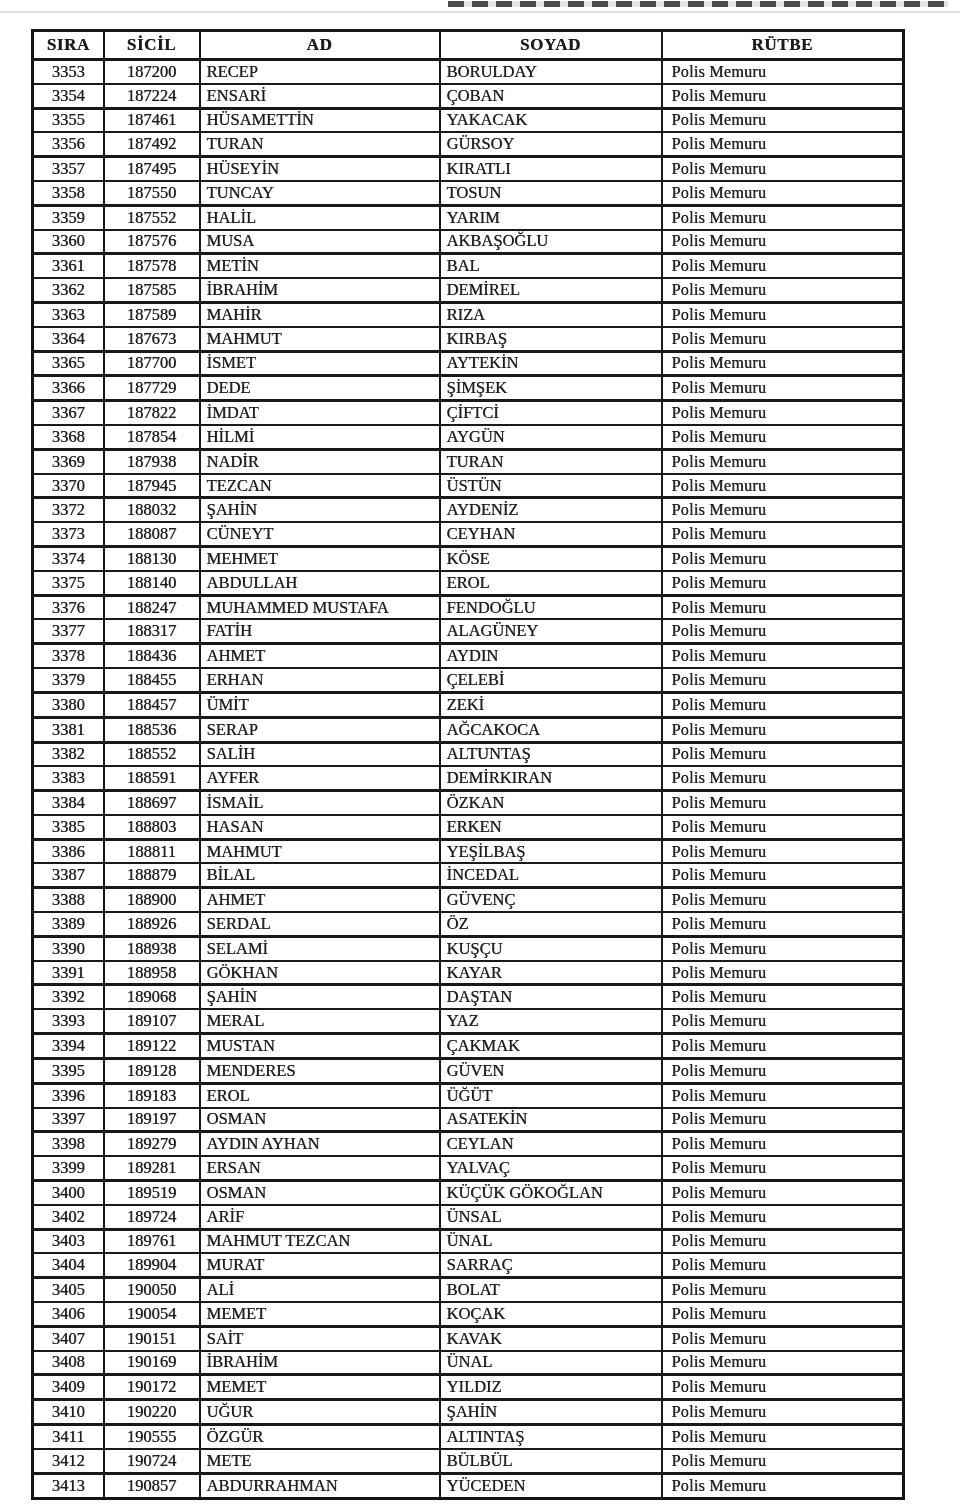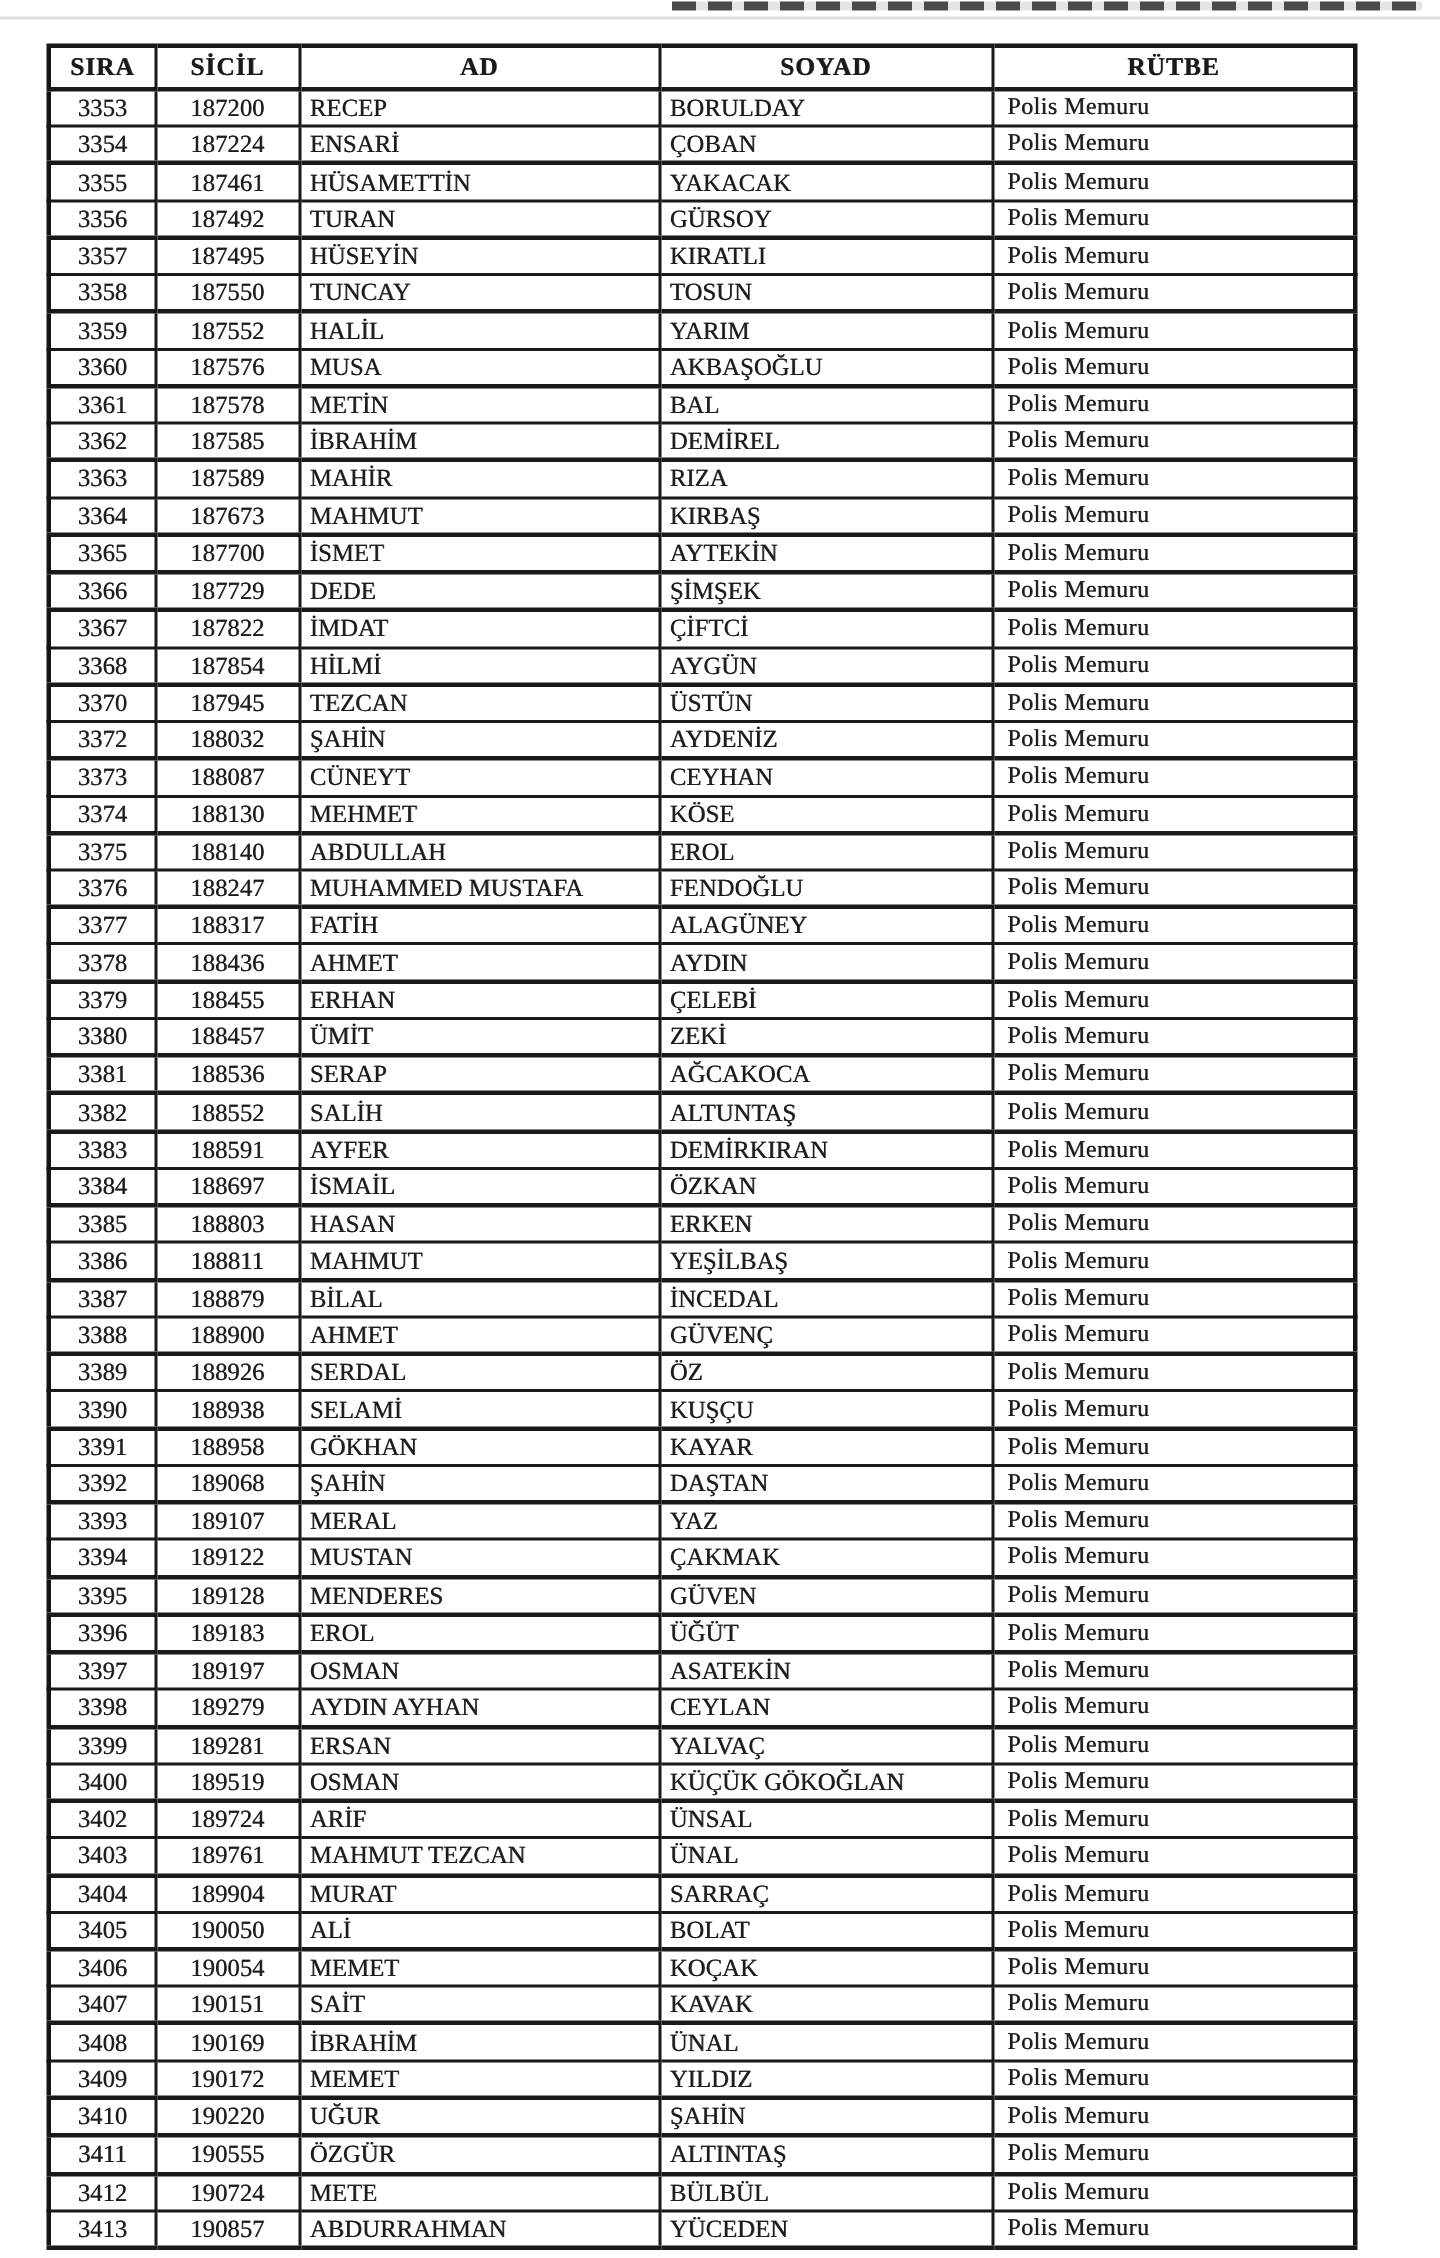--- a/index.html
+++ b/index.html
@@ -218,20 +218,27 @@
     <td class="rank">Polis Memuru</td>
   </tr>
       <tr>
     <td class="num">3368</td>
     <td class="num">187854</td>
     <td class="txt">HİLMİ</td>
     <td class="txt">AYGÜN</td>
     <td class="rank">Polis Memuru</td>
   </tr>
       <tr>
+    <td class="num">3369</td>
+    <td class="num">187938</td>
+    <td class="txt">NADİR</td>
+    <td class="txt">TURAN</td>
+    <td class="rank">Polis Memuru</td>
+  </tr>
+      <tr>
     <td class="num">3370</td>
     <td class="num">187945</td>
     <td class="txt">TEZCAN</td>
     <td class="txt">ÜSTÜN</td>
     <td class="rank">Polis Memuru</td>
   </tr>
       <tr>
     <td class="num">3372</td>
     <td class="num">188032</td>
     <td class="txt">ŞAHİN</td>

